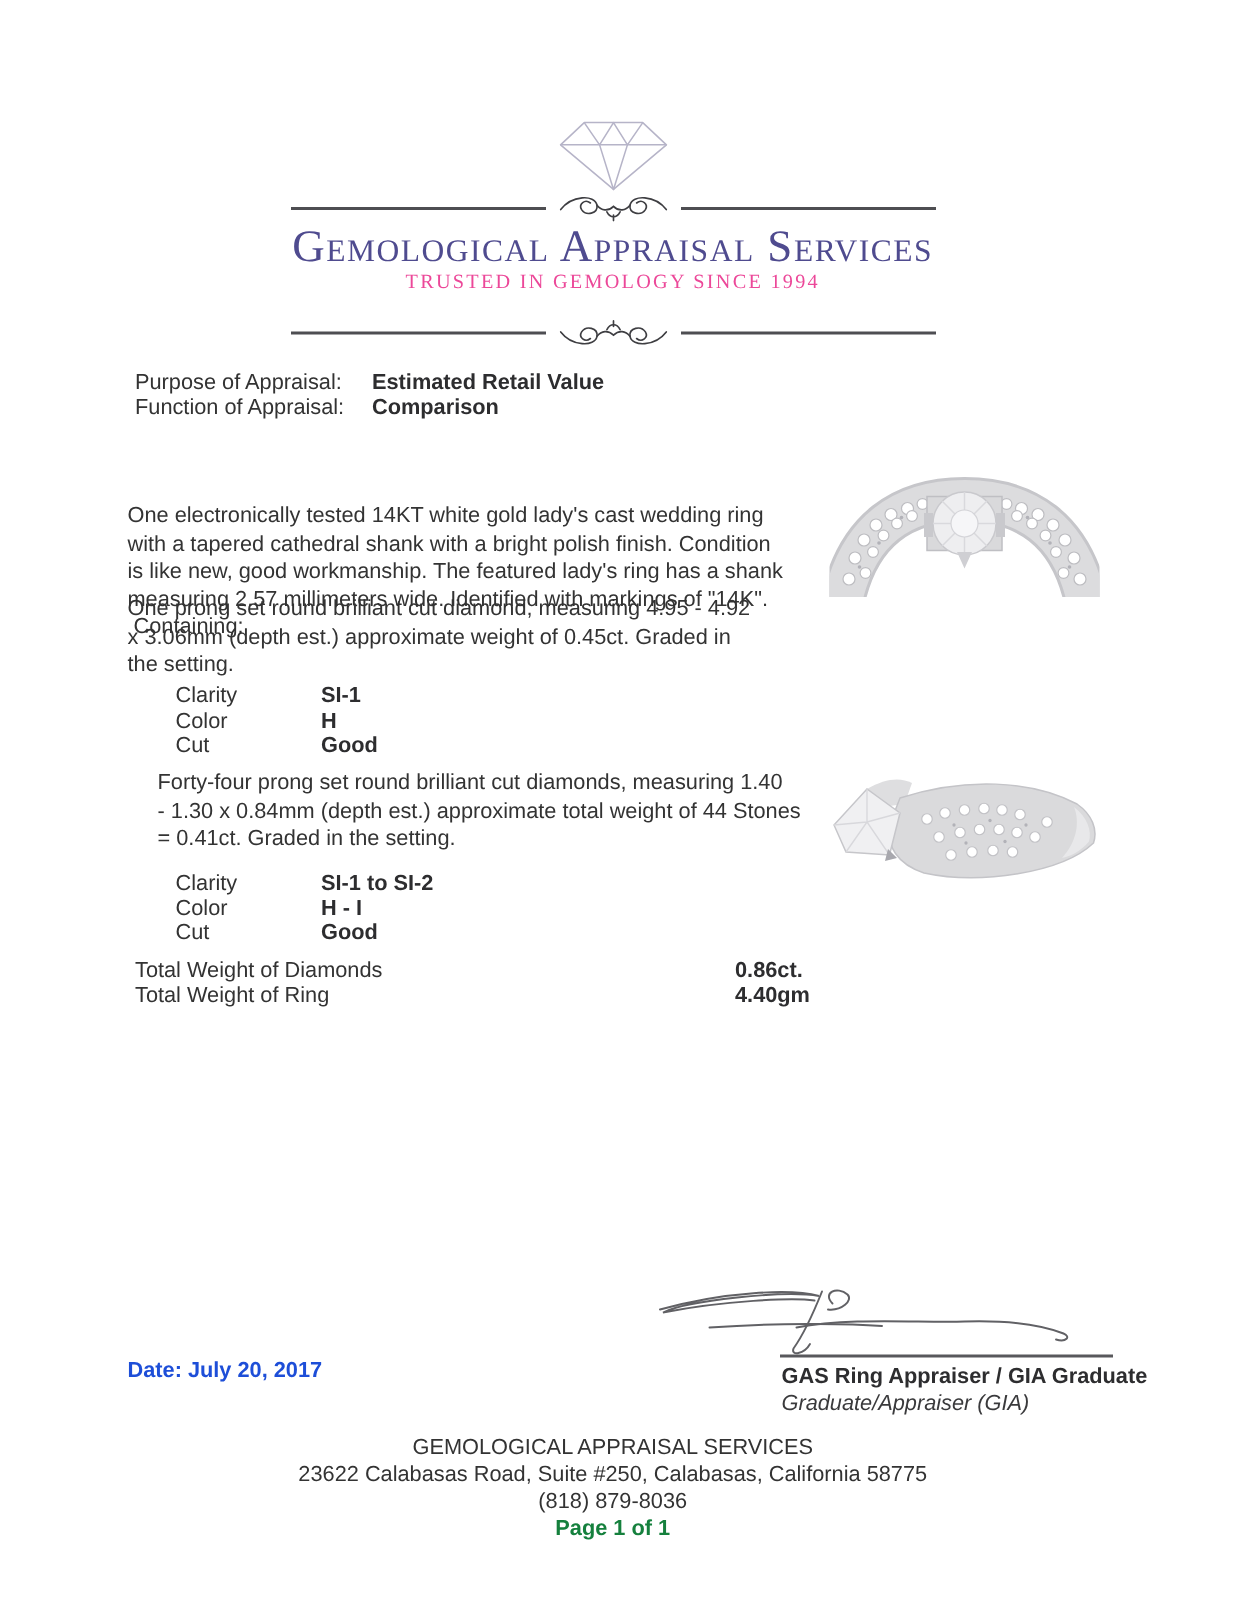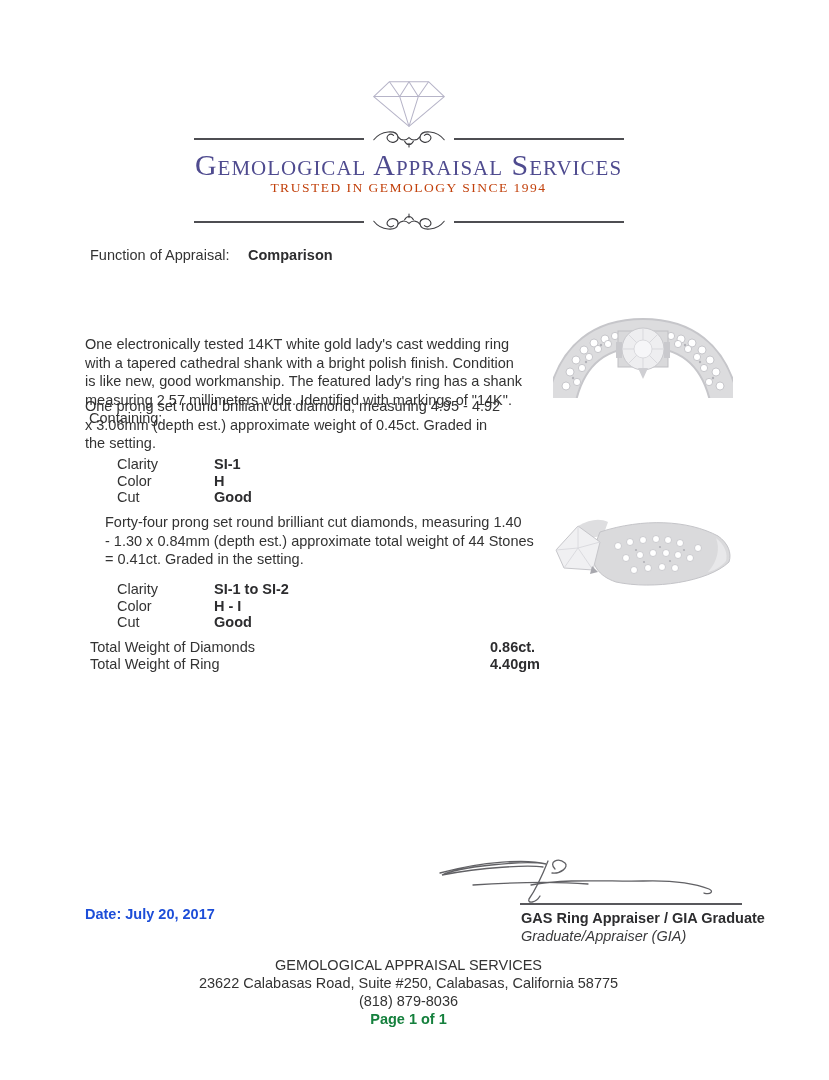--- a/index.html
+++ b/index.html
@@ -9,21 +9,21 @@
   
   .letterhead{position:absolute;top:78px;left:0;width:100%;text-align:center;}
   .diamond{width:82px;height:52px;display:block;margin:0 auto;}
   .rule-row{width:430px;margin:0 auto;display:flex;align-items:center;height:18px;}
   .rule-row .line{flex:1;height:1.6px;background:#4e4e52;}
   .flourish{width:84px;height:22px;flex:0 0 auto;margin:0 3px;}
   .flip .flourish{transform:scaleY(-1);}
   .lh-title{font-family:"Liberation Serif",serif;font-variant:small-caps;font-size:30px;
             line-height:31px;letter-spacing:1px;color:#4f4b8f;margin-top:1px;}
   .lh-tagline{font-family:"Liberation Serif",serif;font-size:13.5px;letter-spacing:1.5px;
-              color:#c2410c;line-height:14px;margin:1px 0 18px;}
+              color:#ec4899;line-height:14px;margin:1px 0 18px;}
 
   
   .meta{position:absolute;left:90px;top:247px;font-size:14.5px;line-height:17px;}
   .meta-row{display:flex;}
   .meta-label{width:158px;}
   .meta-value{font-weight:700;color:#2d2d2f;}
 
   
   .para{position:absolute;left:85px;font-size:14.5px;line-height:18.5px;white-space:pre;margin:0;}
   .para1{top:295px;margin-top:40px;}
@@ -98,20 +98,24 @@
           <path d="M35,12 C39,17 45,18 50,13 C55,18 61,17 65,12"></path>
           <path d="M44,18 C47,24 53,24 56,18"></path>
           <path d="M50,21 L50,26"></path>
         </g>
       </svg>
       <span class="line"></span>
     </div>
   </header>
 
   <section class="meta">
+    <div class="meta-row">
+      <span class="meta-label">Purpose of Appraisal:</span>
+      <span class="meta-value">Estimated Retail Value</span>
+    </div>
     <div class="meta-row">
       <span class="meta-label">Function of Appraisal:</span>
       <span class="meta-value">Comparison</span>
     </div>
   </section>
 
   <p class="para para1">One electronically tested 14KT white gold lady's cast wedding ring
 with a tapered cathedral shank with a bright polish finish. Condition
 is like new, good workmanship. The featured lady's ring has a shank
 measuring 2.57 millimeters wide. Identified with markings of "14K".

